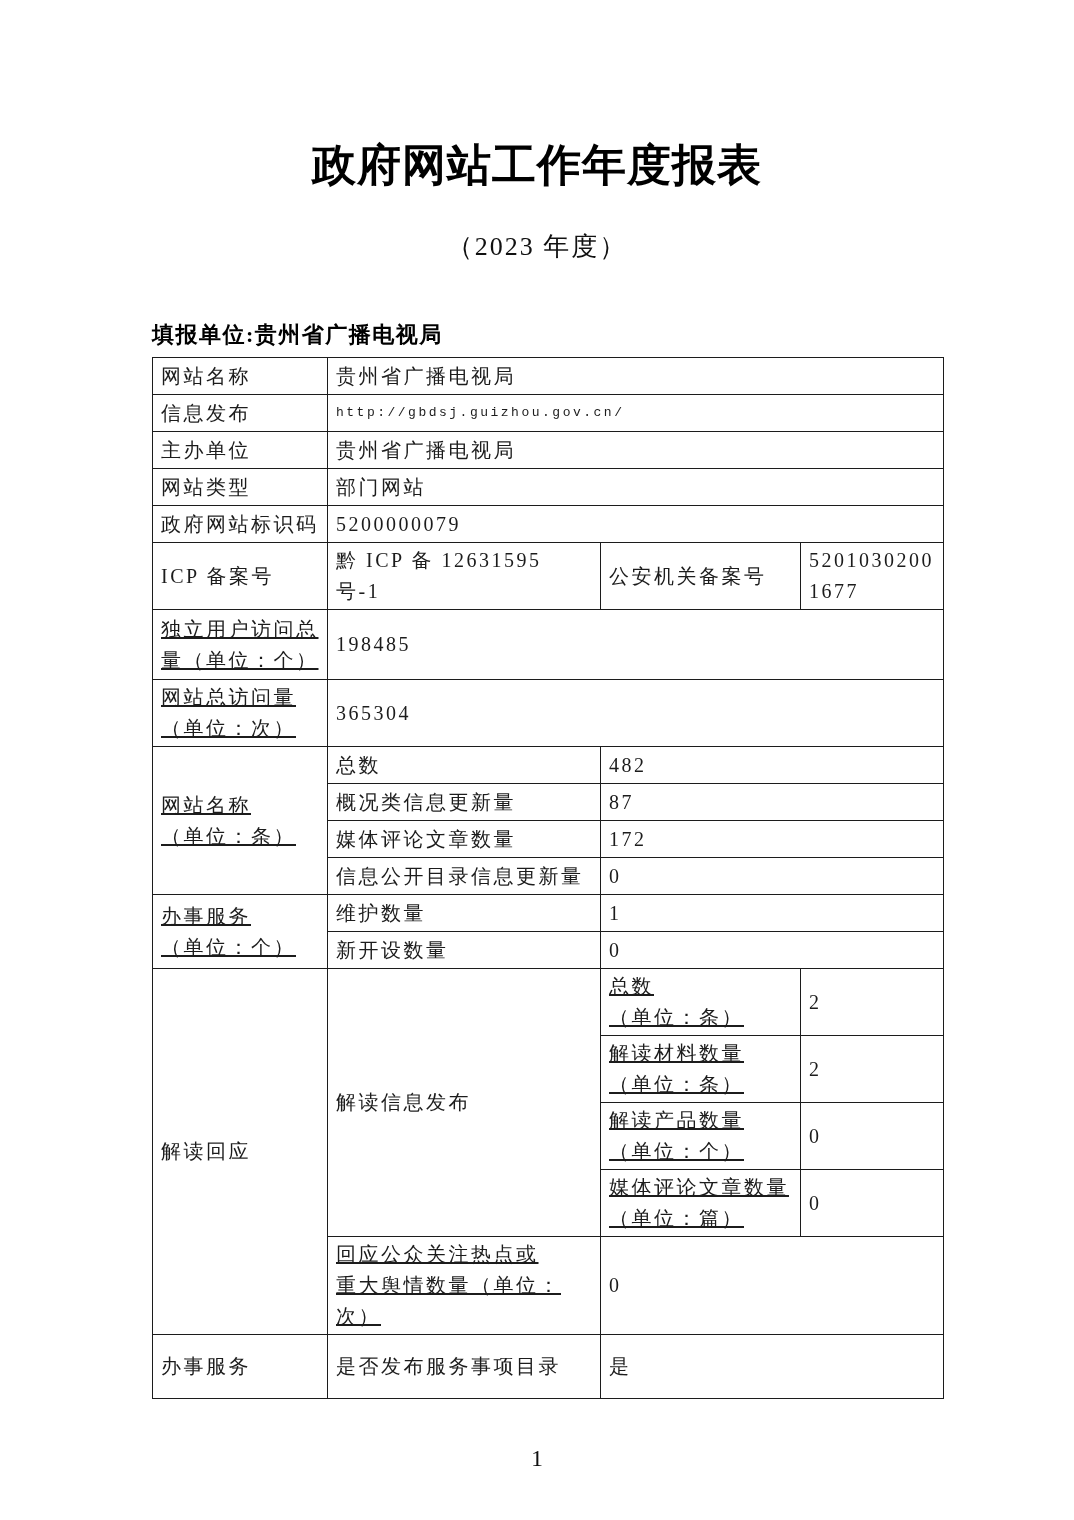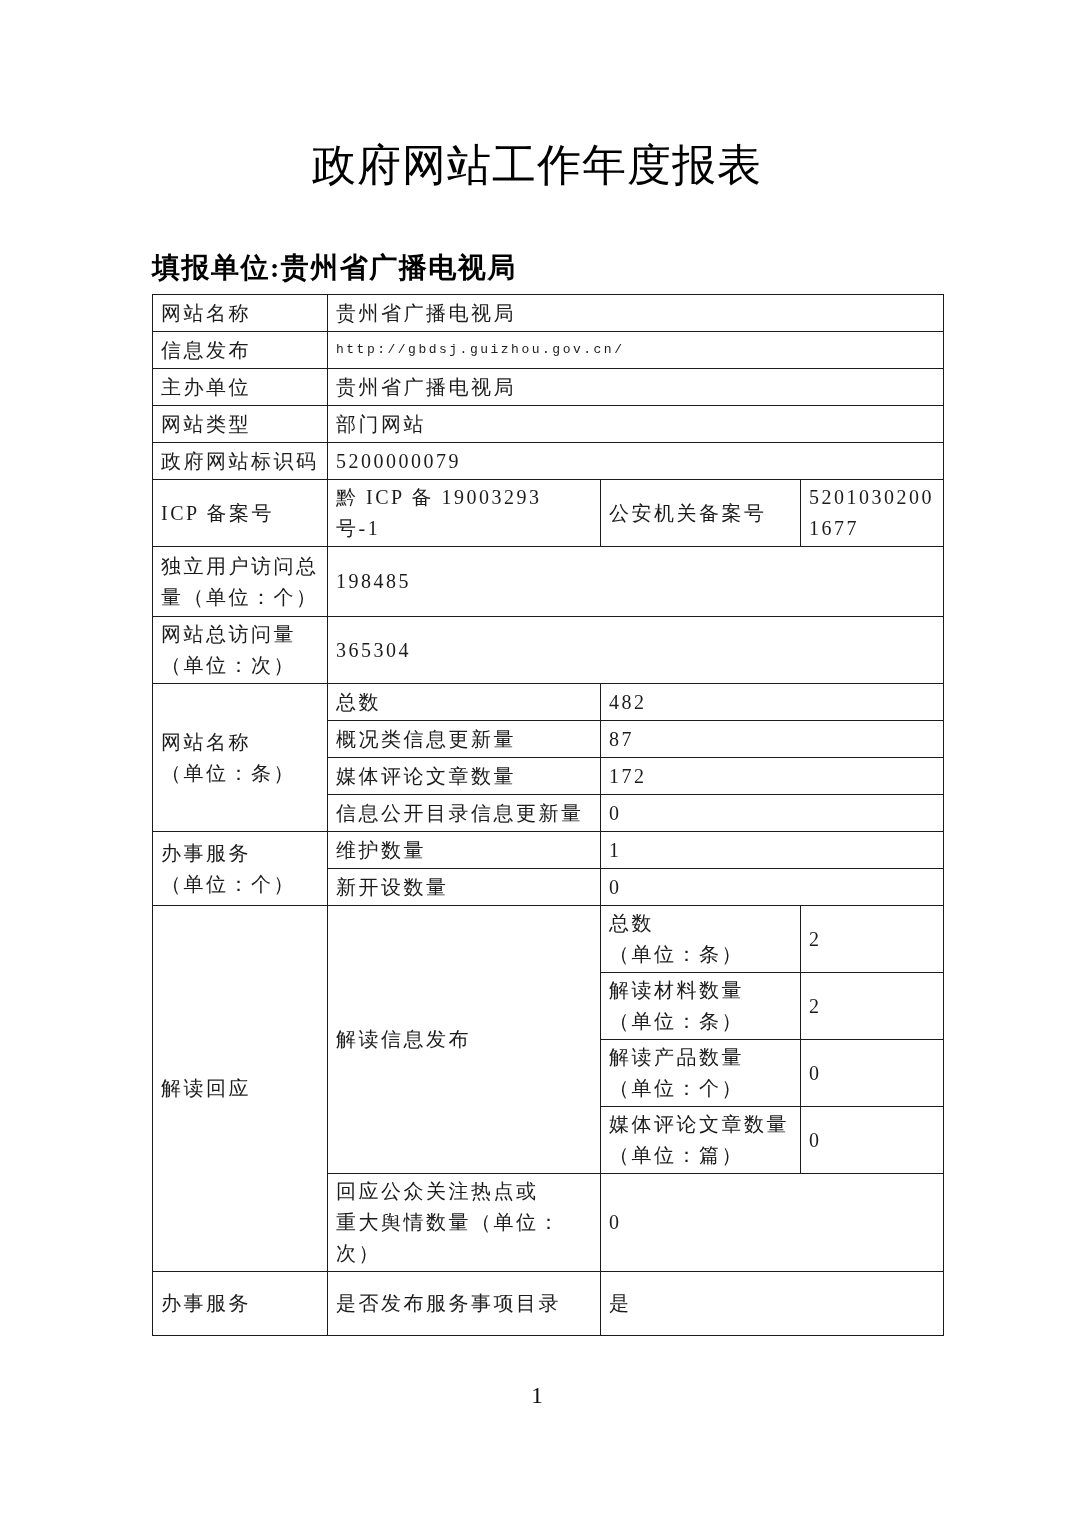--- a/index.html
+++ b/index.html
@@ -14,36 +14,36 @@
   .doc {
     position: relative;
     width: 1074px;
     height: 1520px;
     overflow: hidden;
   }
   .doc-title {
     margin: 136px 0 0 0;
     text-align: center;
     font-family: "Liberation Sans", "DejaVu Sans", sans-serif;
-    font-weight: 400;
+    font-weight: 700;
     font-size: 44px;
     line-height: 1.3;
     letter-spacing: 1px;
     color: #000;
   }
   .doc-subtitle {
     margin-top: 36px;
     text-align: center;
     font-size: 26px;
     letter-spacing: 2px;
     color: #111;
   }
   .reporting-unit {
     margin: 56px 0 0 152px;
-    font-size: 28px;
+    font-size: 22px;
     font-weight: 700;
     letter-spacing: 1.5px;
     color: #000;
   }
   table.report {
     margin: 7px 0 0 152px;
     width: 791px;
     border-collapse: collapse;
     table-layout: fixed;
     font-size: 20px;
@@ -51,21 +51,21 @@
   }
   table.report td {
     border: 1.5px solid #1c1c1c;
     text-align: left;
     vertical-align: middle;
     padding: 2px 8px;
     letter-spacing: 2.5px;
     line-height: 1.55;
     overflow: hidden;
   }
-  .pre { white-space: pre-line; }
+  .pre { white-space: pre-line; text-decoration: underline; }
   td.url-cell {
     font-family: "Liberation Mono", "DejaVu Sans Mono", monospace;
     font-size: 13px;
     letter-spacing: 0.5px;
   }
   td.num { letter-spacing: 2px; }
   td.wrap-num {
     word-break: break-all;
     letter-spacing: 1.5px;
     line-height: 1.5;
@@ -89,20 +89,21 @@
     font-size: 24px;
     color: #111;
   }
 </style>
 </head>
 <body>
 
 <div class="doc">
 
   <h1 class="doc-title">政府网站工作年度报表</h1>
+  <div class="doc-subtitle">（2023 年度）</div>
   <div class="reporting-unit">填报单位:贵州省广播电视局</div>
 
   <table class="report">
     <colgroup>
       <col style="width:175px">
       <col style="width:273px">
       <col style="width:200px">
       <col style="width:143px">
     </colgroup>
 
@@ -127,21 +128,21 @@
       <td colspan="3">部门网站</td>
     </tr>
 
     <tr class="r-basic">
       <td>政府网站标识码</td>
       <td colspan="3" class="num">5200000079</td>
     </tr>
 
     <tr class="r-icp">
       <td>ICP 备案号</td>
-      <td>黔 ICP 备 19003293 号-1</td>
+      <td>黔 ICP 备 12631595 号-1</td>
       <td>公安机关备案号</td>
       <td class="wrap-num">52010302001677</td>
     </tr>
 
     <tr class="r-uv">
       <td class="pre">独立用户访问总
 量（单位：个）</td>
       <td colspan="3" class="num">198485</td>
     </tr>
 

